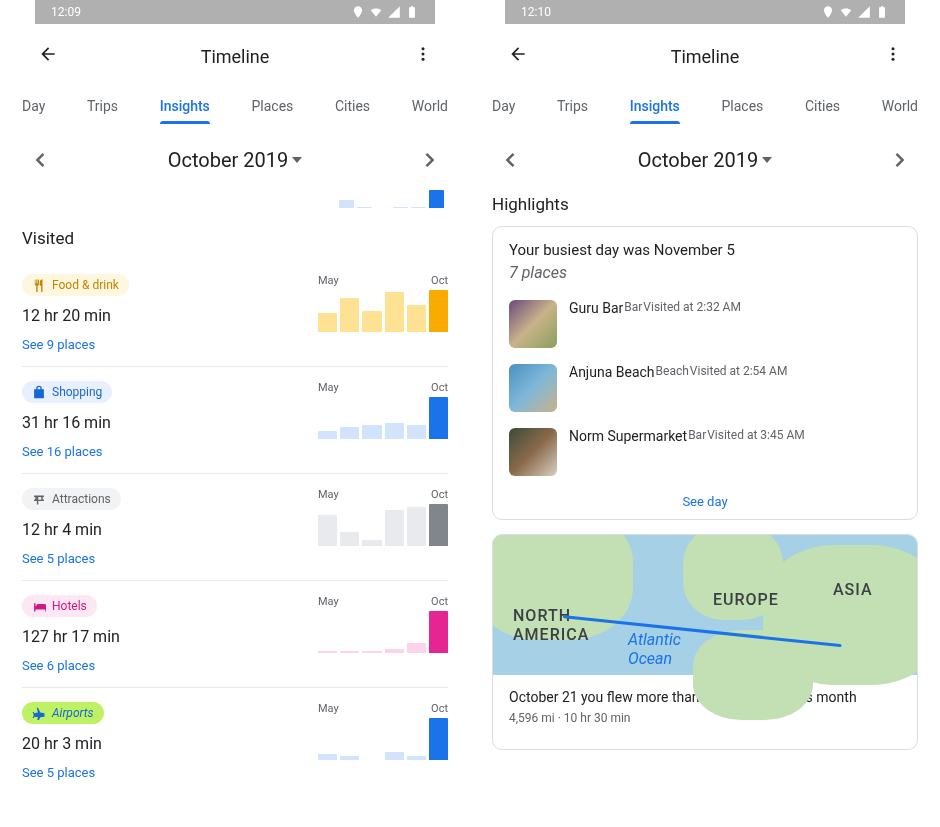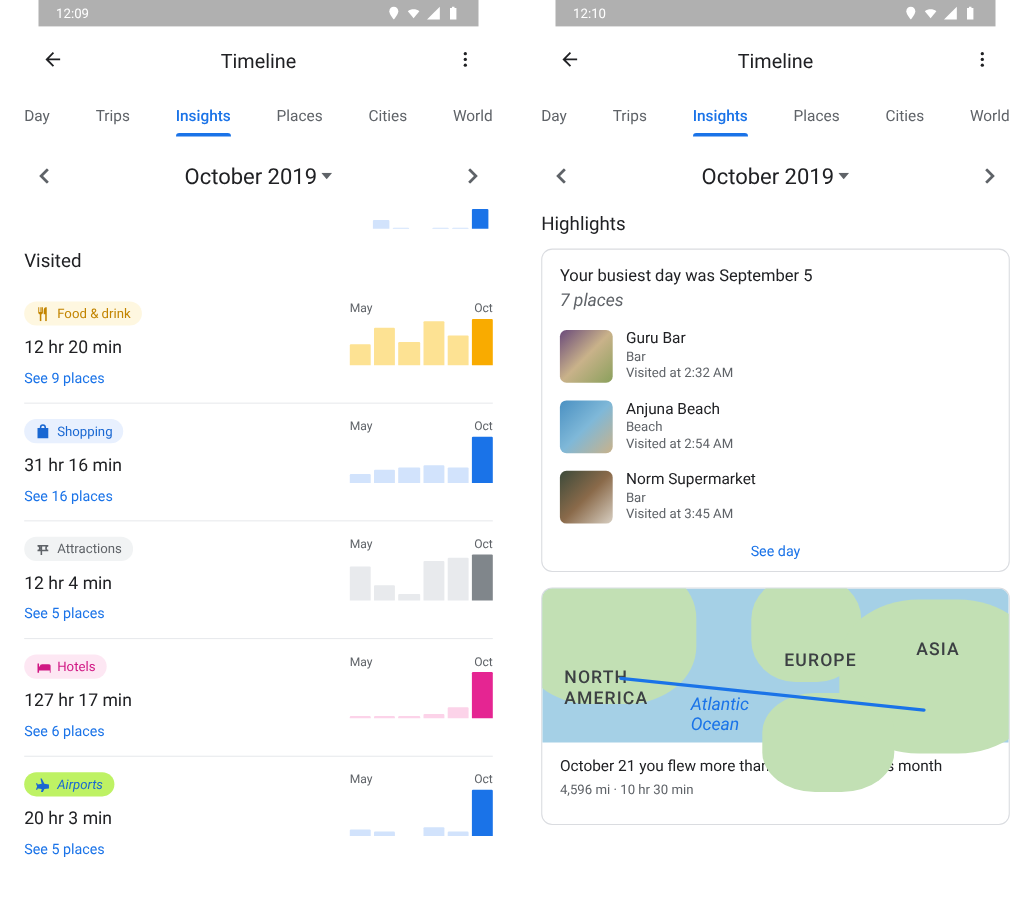--- a/index.html
+++ b/index.html
@@ -29,21 +29,21 @@
   .mini-chart { width: 130px; }
   .mini-chart-labels { display: flex; justify-content: space-between; font-size: 11px; color: #5f6368; margin-bottom: 3px; }
   .bars { display: flex; align-items: flex-end; height: 42px; gap: 3px; }
   .bar { flex: 1; background: #ccc; border-radius: 1px 1px 0 0; }
   
   .highlight-card { border: 1px solid #dadce0; border-radius: 10px; padding: 14px 16px 10px; margin-bottom: 14px; }
   .card-title { font-size: 15px; color: #202124; margin-bottom: 4px; }
   .card-sub { font-size: 16px; color: #5f6368; margin-bottom: 10px; font-style: italic; }
   .place-row { display: flex; gap: 12px; padding: 8px 0; }
   .thumb { width: 48px; height: 48px; border-radius: 6px; flex-shrink: 0; }
-  .place-info { display: flex; flex-direction: column; gap: 1px; }
+  .place-info { display: flex; flex-direction: row; gap: 1px; }
   .place-name { font-size: 14px; color: #202124; }
   .place-type { font-size: 12px; color: #5f6368; }
   .place-time { font-size: 12px; color: #5f6368; }
   .see-day { text-align: center; font-size: 13px; color: #1a73e8; padding: 10px 0 0; cursor: pointer; }
   .map-card { border: 1px solid #dadce0; border-radius: 10px; overflow: hidden; }
   .map { height: 140px; position: relative; background: #a5d0e6; }
   .map-land { position:absolute; background:#c2e0b4; border-radius:40%; }
   .map-label { position:absolute; font-size:16px; color:#3c4043; letter-spacing:1px; font-weight:500;}
   .flight-line { position:absolute; height:3px; background:#1a73e8; transform-origin:left center; border-radius:2px;}
   .map-card-body { padding: 14px 16px; }
@@ -325,21 +325,21 @@
       <span class="chev">
           <svg viewBox="0 0 10 16">
             <path d="M2 0l8 8-8 8-2-2 6-6-6-6z"></path>
           </svg>
         </span>
     </div>
 
     <div class="section-title" style="padding-top:10px">Highlights</div>
 
     <div class="highlight-card">
-      <div class="card-title">Your busiest day was September 5</div>
+      <div class="card-title">Your busiest day was November 5</div>
       <div class="card-sub">7 places</div>
       <div id="places-list">
           <div class="place-row">
             <div class="thumb" style="background: linear-gradient(135deg, rgb(106, 74, 122), rgb(201, 178, 138), rgb(138, 160, 92));"></div>
             <div class="place-info">
               <div class="place-name">Guru Bar</div>
               <div class="place-type">Bar</div>
               <div class="place-time">Visited at 2:32 AM</div>
             </div>
           </div>

